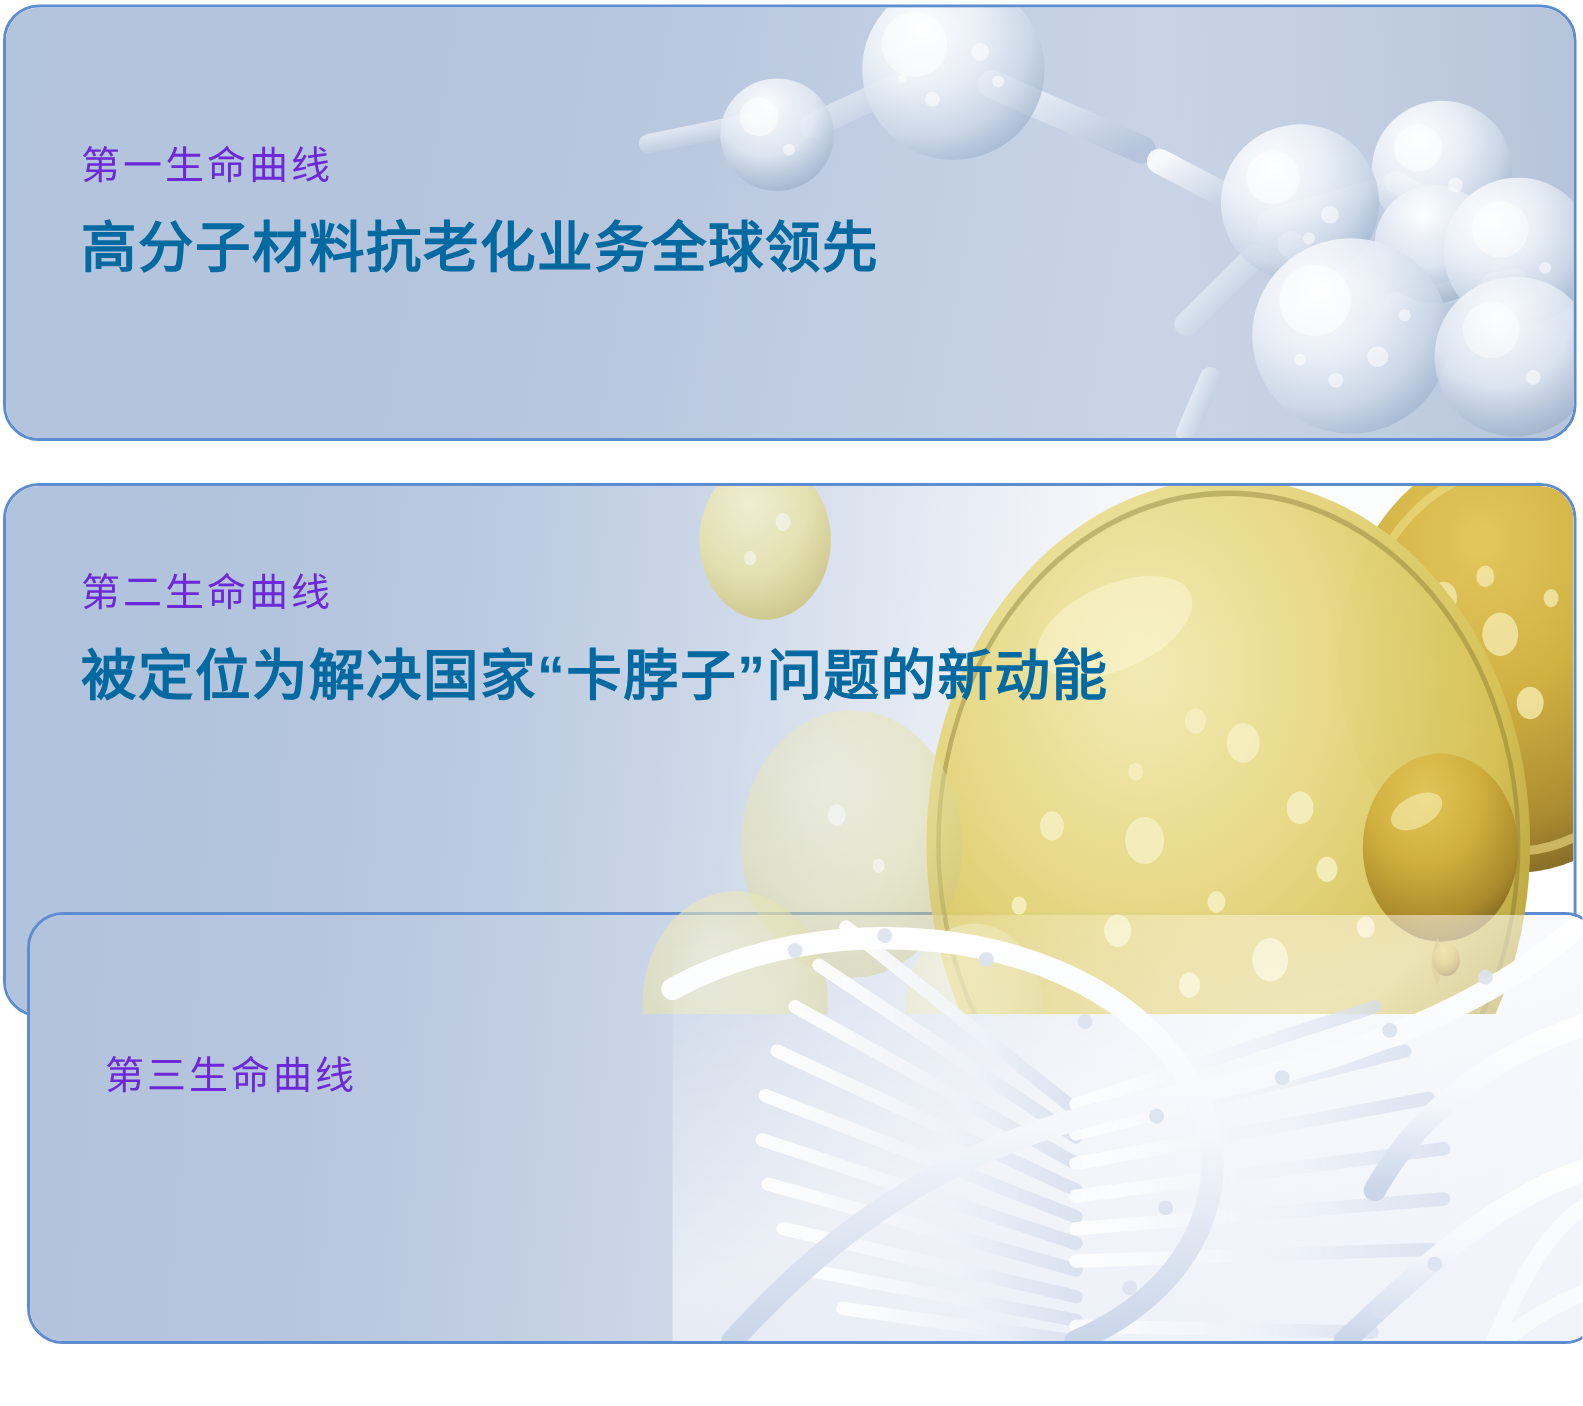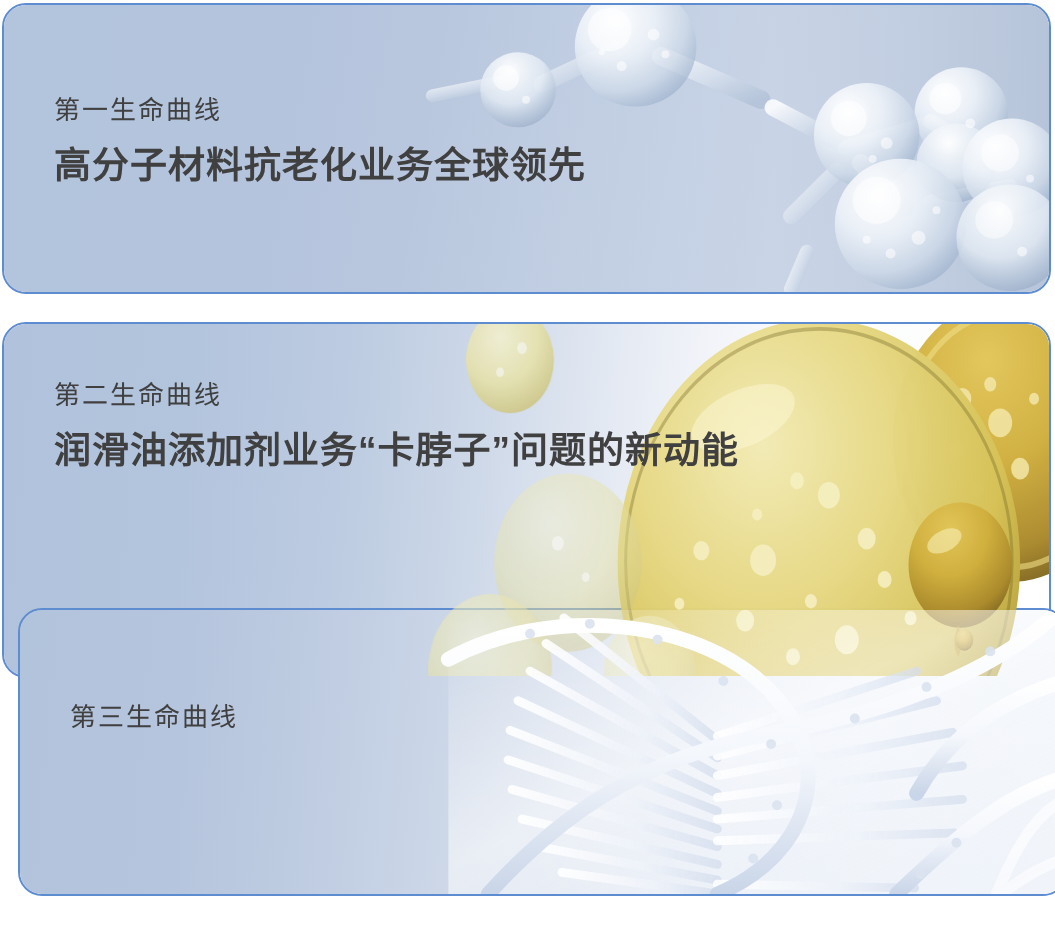--- a/index.html
+++ b/index.html
@@ -100,32 +100,32 @@
   .card-3 .card-text { top: 733px; }
   .card-2 .card-text, .card-3 .card-text { top: 55px; }
   .card-1 .card-text { top: 89px; }
   .card-2 .card-text { top: 55px; }
   .card-3 .card-text { top: 91px; }
 
   .eyebrow {
     font-size: 26px;
     line-height: 1.25;
     font-weight: 300;
-    color: #404040;
+    color: #6d28d9;
     letter-spacing: 2px;
     margin: 0 0 14px 0;
     white-space: nowrap;
     font-family: "Liberation Sans", "DejaVu Sans", sans-serif;
   }
 
   .headline {
     font-size: 37px;
     line-height: 1.33;
     font-weight: 700;
-    color: #404040;
+    color: #0369a1;
     letter-spacing: 1px;
     margin: 0;
     white-space: nowrap;
     font-family: "Liberation Sans", "DejaVu Sans", sans-serif;
   }
   .headline .hl-line { display: block; }
 </style>
 </head>
 <body>
 
@@ -307,21 +307,21 @@
             <circle cx="556" cy="182" r="6"></circle>
               <circle cx="584" cy="210" r="4"></circle>
           </g>
         </g>
       </svg>
     </div>
 
     <div class="card-text">
       <p class="eyebrow">第二生命曲线</p>
       <h2 class="headline">
-        <span class="hl-line">润滑油添加剂业务“卡脖子”问题的新动能</span>
+        <span class="hl-line">被定位为解决国家“卡脖子”问题的新动能</span>
       </h2>
     </div>
   </section>
 
   <section class="card card-3">
     <div class="card-bg"></div>
 
     <div class="art">
       <svg viewBox="0 0 1049 288" preserveAspectRatio="none" aria-hidden="true">
         <defs>

